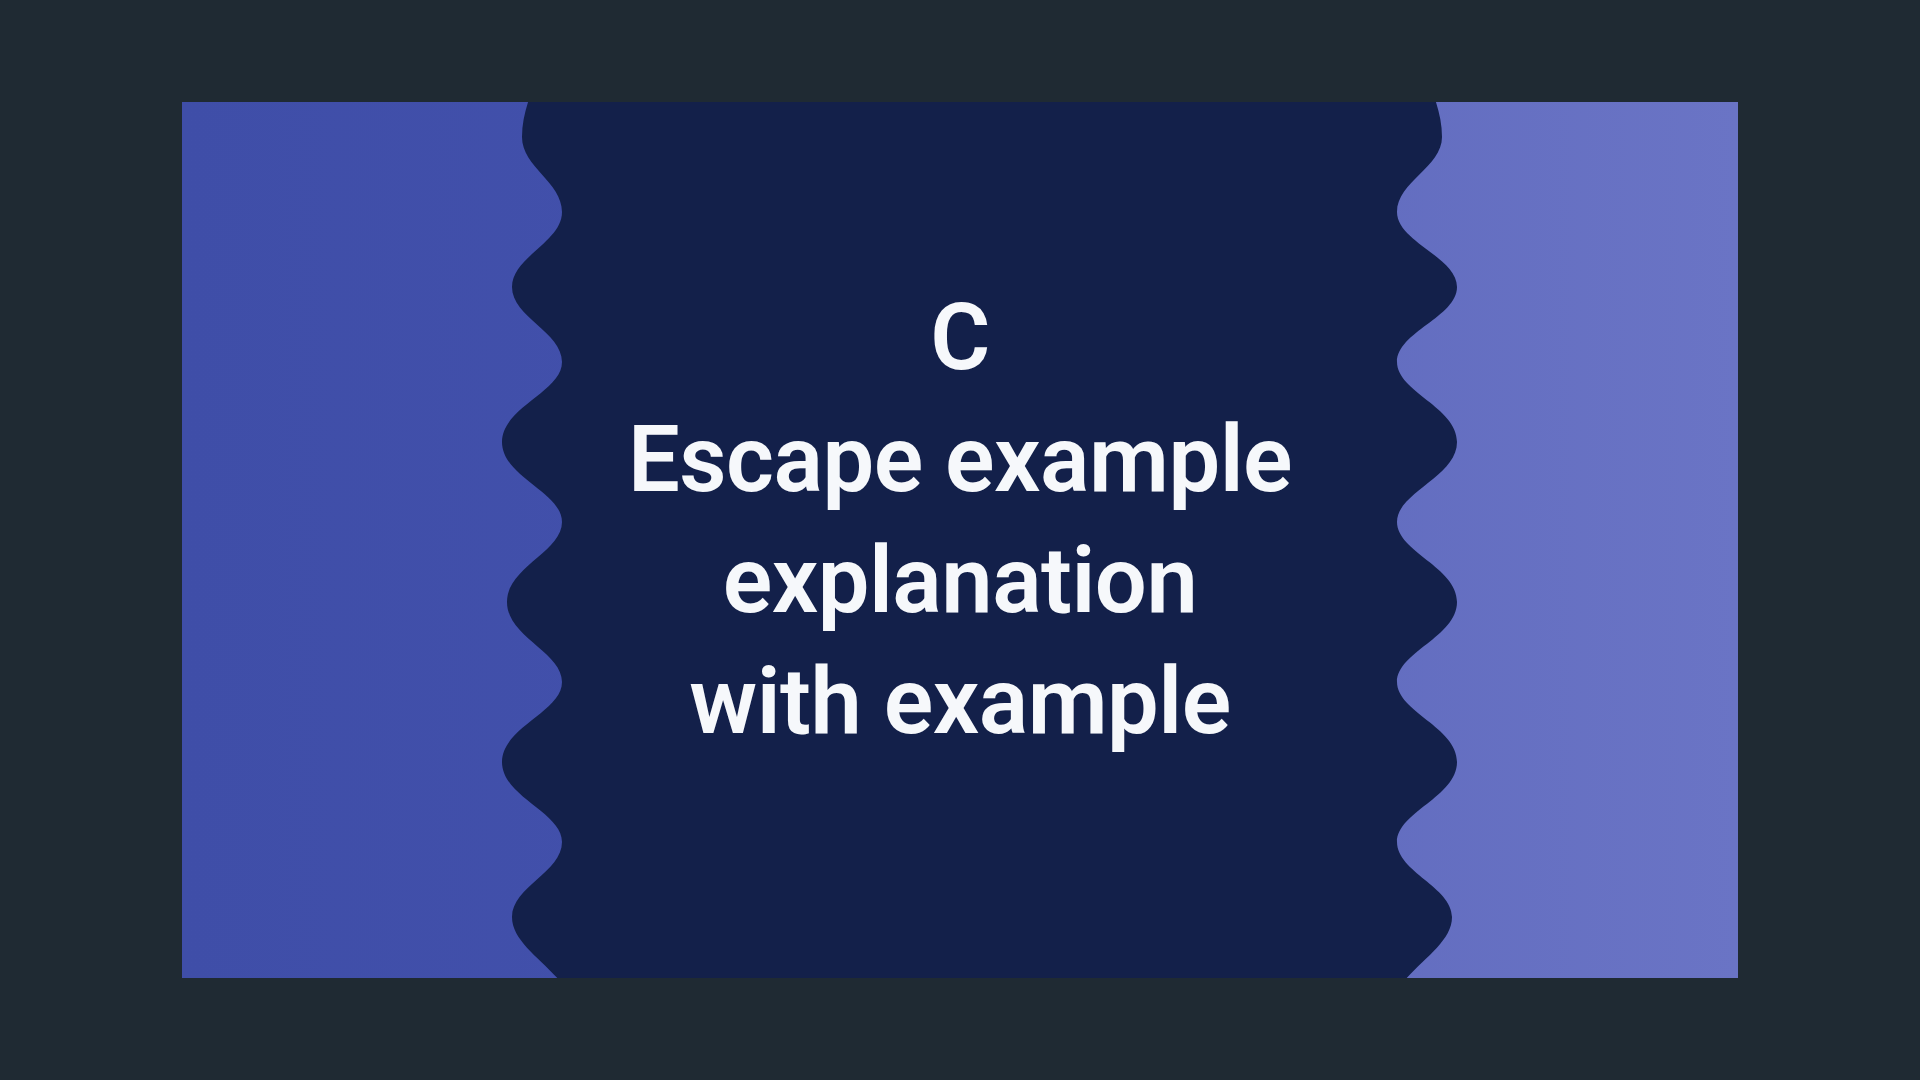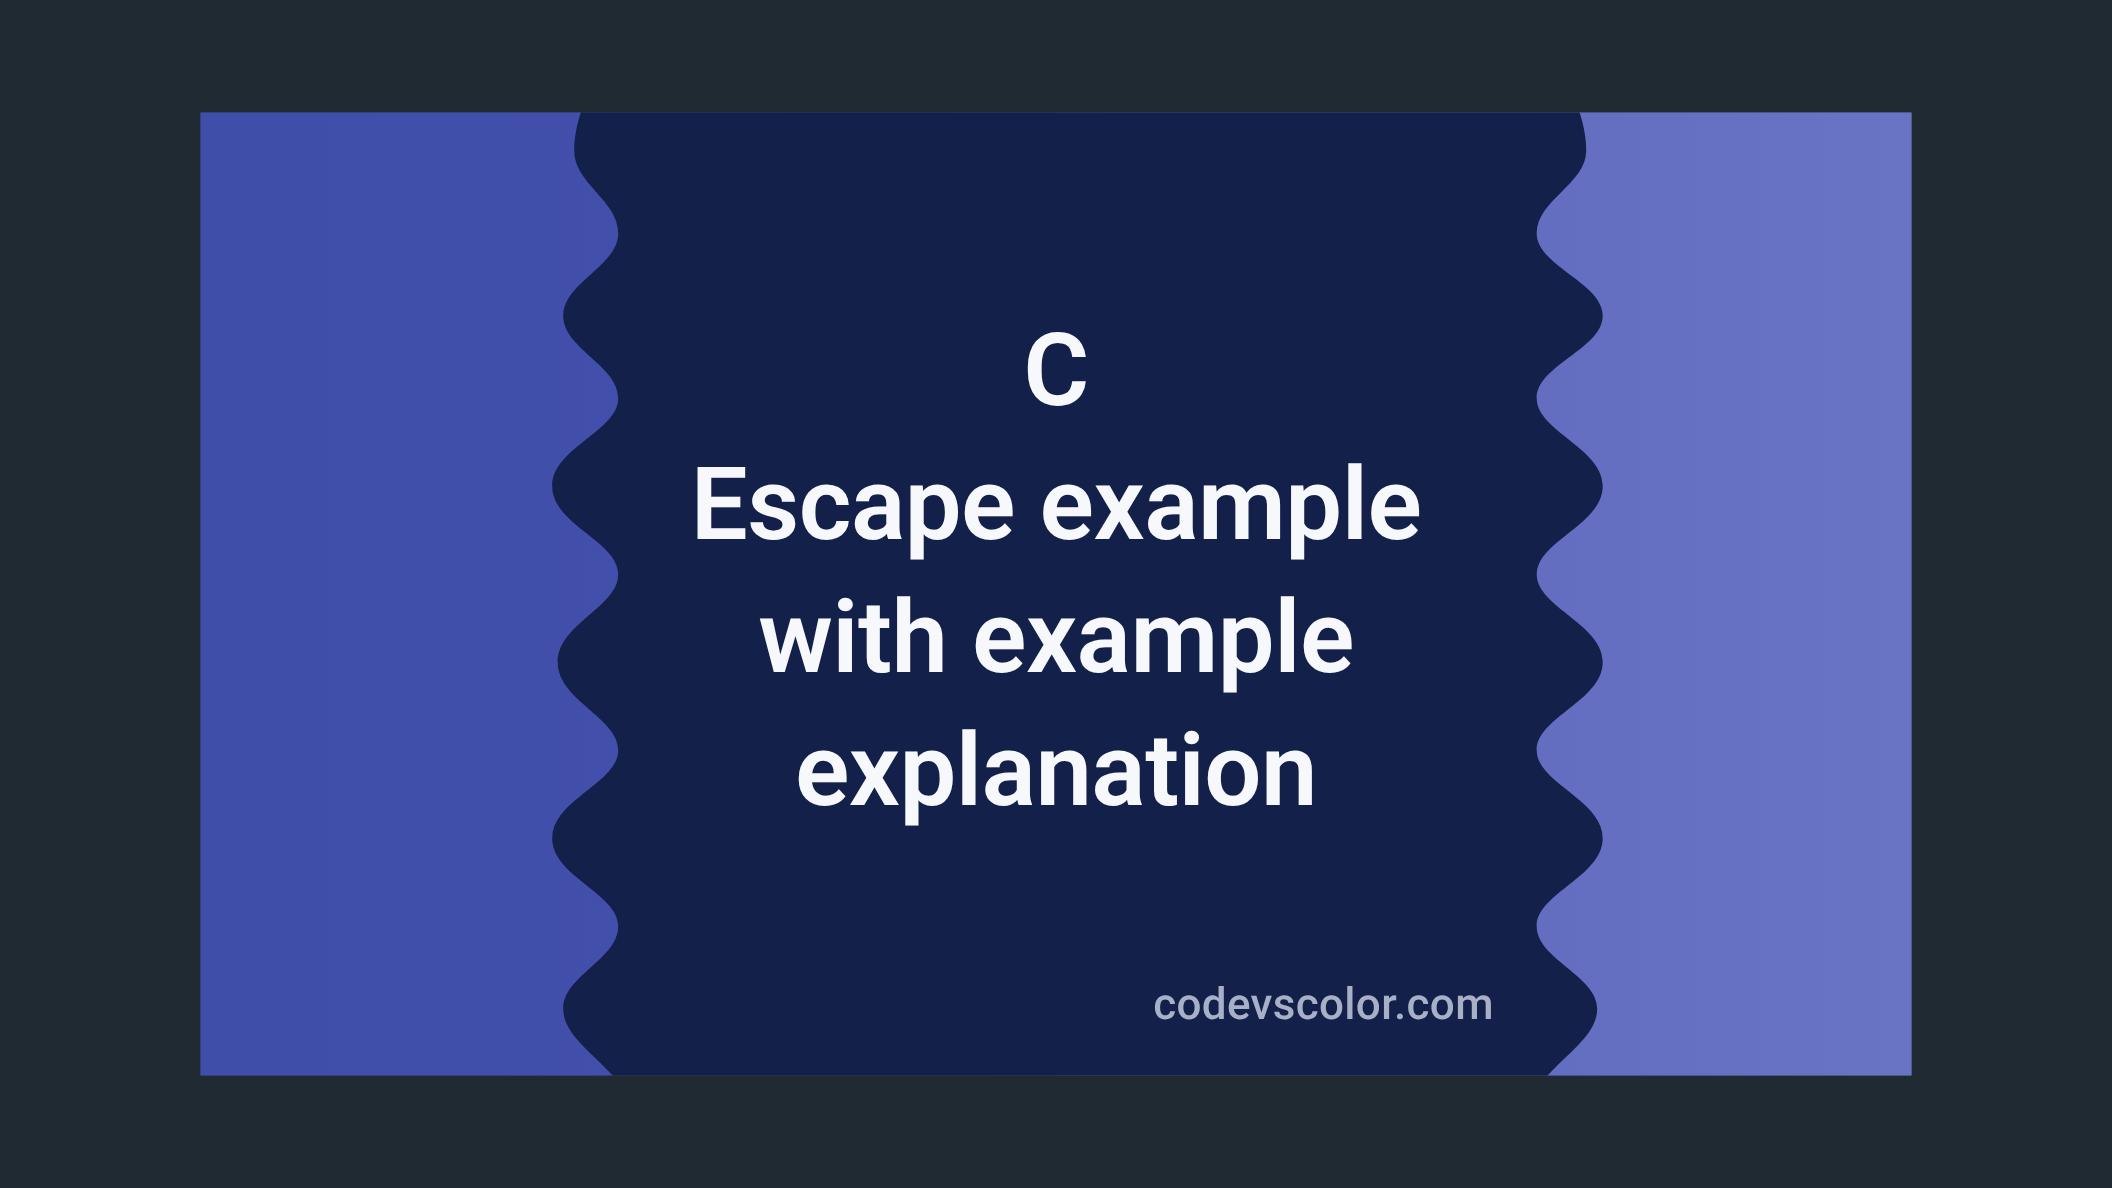--- a/index.html
+++ b/index.html
@@ -104,18 +104,17 @@
         C 1275 155, 1215 140, 1215 110
         C 1215 80, 1260 65, 1260 35
         C 1260 10, 1250 -10, 1240 -40
         Z"></path>
     </svg>
   </div>
 
   <div class="text-layer">
     <div class="title">C</div>
     <div class="subtitle">Escape example</div>
+    <div class="subtitle">explanation</div>
     <div class="subtitle">with example</div>
-    <div class="subtitle">explanation</div>
   </div>
 
-  <div class="watermark">codevscolor.com</div>
 </div>
 
 </body></html>

